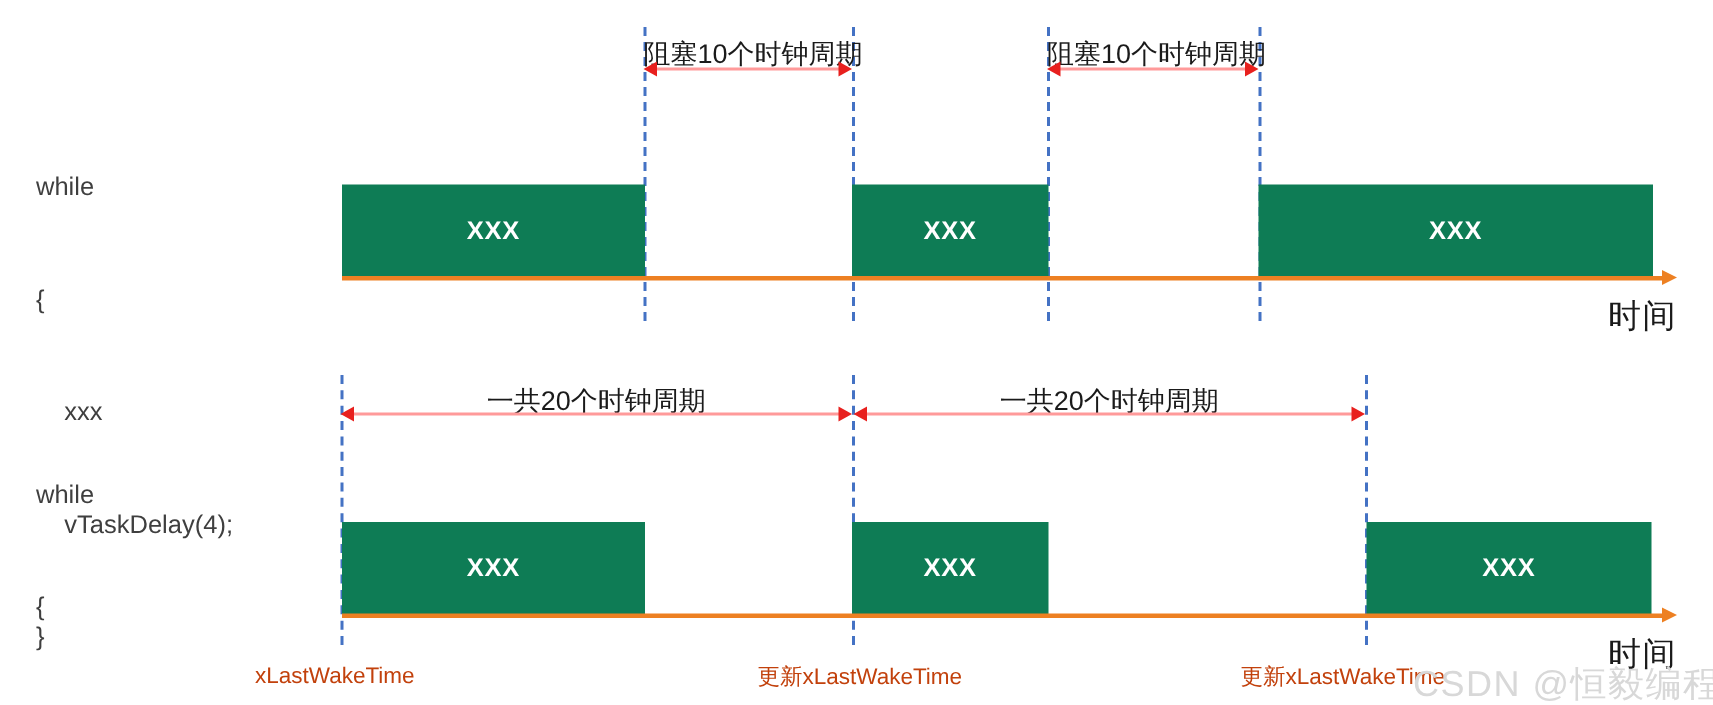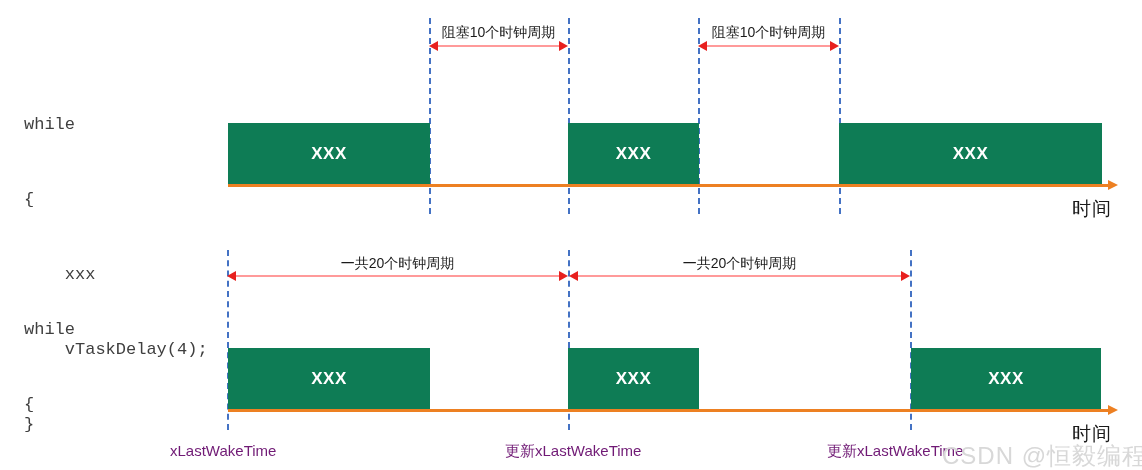--- a/index.html
+++ b/index.html
@@ -21,21 +21,21 @@
   
   .code-block {
     position: absolute;
     color: #3f3f3f;
     font-family: "Liberation Sans", "DejaVu Sans", sans-serif;
     font-size: 17px;
     line-height: 25px;
     white-space: pre;
     letter-spacing: 0px;
   }
-  .code-line { white-space: pre; font-family: Liberation Mono, monospace; }
+  .code-line { white-space: pre; }
 
   
   .bar {
     position: absolute;
     background: #0E7C55;
     display: flex;
     align-items: center;
     justify-content: center;
   }
   .bar-label {
@@ -54,21 +54,21 @@
   }
   .axis-arrow {
     position: absolute;
     width: 0; height: 0;
     border-top: 5px solid transparent;
     border-bottom: 5px solid transparent;
     border-left: 10px solid #ED8022;
   }
   .axis-caption {
     position: absolute;
-    font-size: 19px;
+    font-size: 22px;
     color: #1a1a1a;
     letter-spacing: 1px;
   }
 
   
   .guide {
     position: absolute;
     width: 0;
     border-left: 2px dashed #4472C4;
   }
@@ -83,31 +83,31 @@
     position: absolute;
     width: 0; height: 0;
     border-top: 5px solid transparent;
     border-bottom: 5px solid transparent;
   }
   .measure-head.left  { border-right: 9px solid #E8201E; }
   .measure-head.right { border-left: 9px solid #E8201E; }
 
   .measure-caption {
     position: absolute;
-    font-size: 14px;
+    font-size: 18px;
     color: #1a1a1a;
     white-space: nowrap;
     text-align: center;
   }
 
   
   .tick-caption {
     position: absolute;
     font-size: 15px;
-    color: #701a75;
+    color: #c2410c;
     white-space: nowrap;
   }
 
   
   .watermark {
     position: absolute;
     font-size: 24px;
     color: #d8d8d8;
     white-space: nowrap;
     user-select: none;

